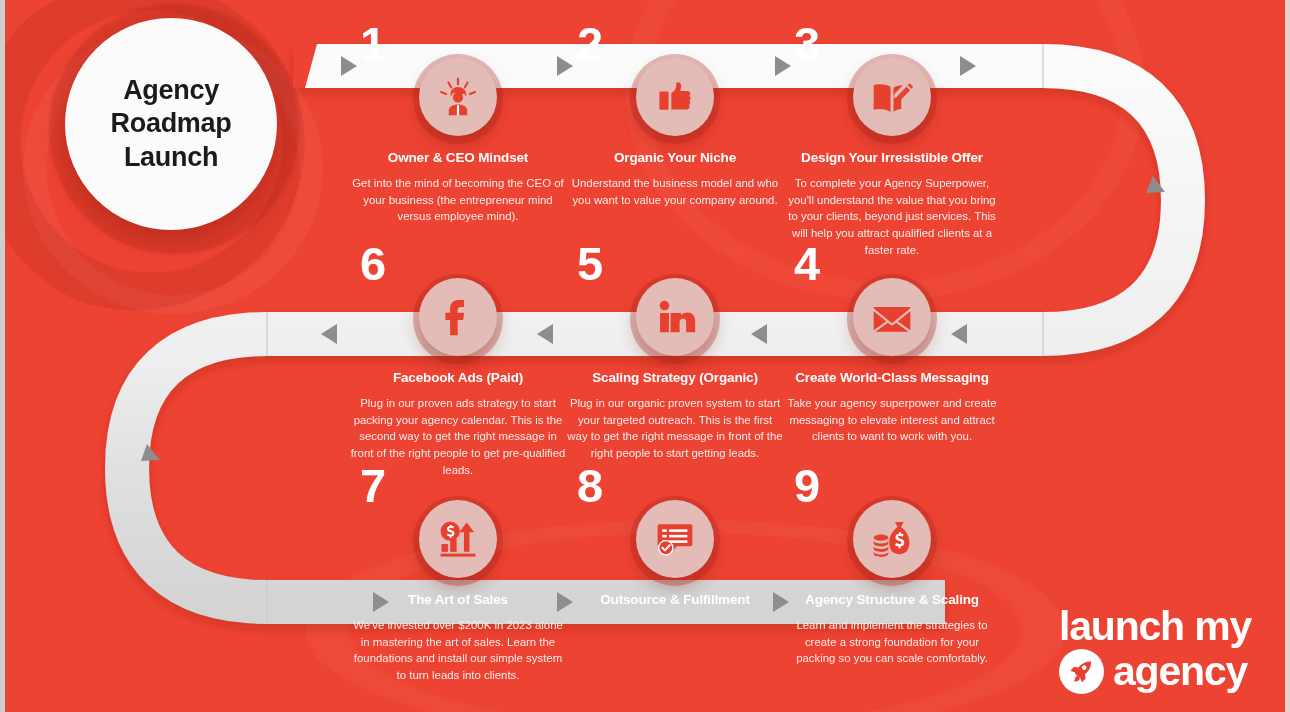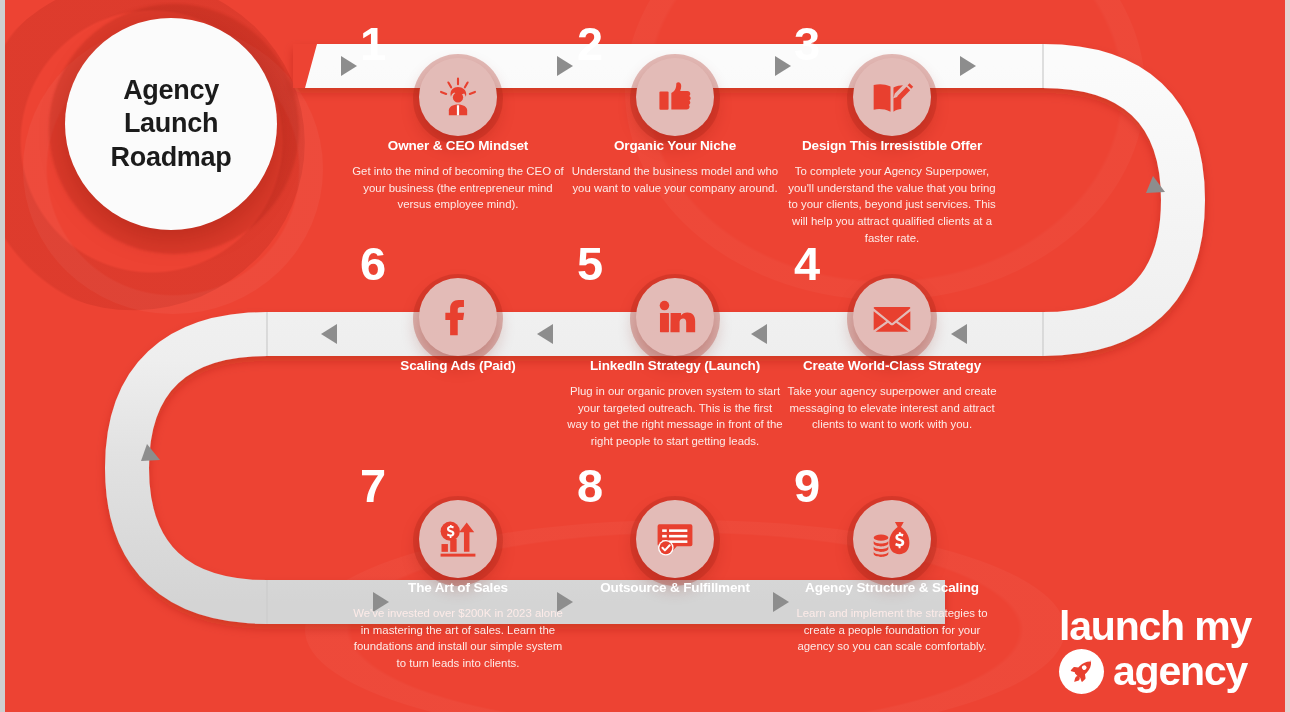--- a/index.html
+++ b/index.html
@@ -121,21 +121,21 @@
     position:absolute;
     left:-6px; top:-4px;
     width:90px; height:90px;
     border-radius:50%;
     background:rgba(170,35,22,0.30);
     z-index:-1;
   }
   .step-circle svg{ width:44px; height:44px; display:block; }
   .step-body{
     position:absolute;
-    top:110px;
+    top:122px;
     left:0; right:0;
   }
   .step-title{
     font-family:"Liberation Sans", sans-serif;
     font-weight:bold;
     font-size:13.5px;
     color:#ffffff;
     line-height:1.2;
     margin-bottom:6px;
     letter-spacing:-0.15px;
@@ -258,22 +258,22 @@
       <polygon points="368,592 384,602 368,612"></polygon>
       <polygon points="552,592 568,602 552,612"></polygon>
       <polygon points="768,592 784,602 768,612"></polygon>
     </g>
   </svg>
 
   <div id="title-ring"></div>
   <div id="title-badge">
     <div class="tb-text">
       <div>Agency</div>
+      <div>Roadmap</div>
       <div>Launch</div>
-      <div>Roadmap</div>
     </div>
   </div>
 
   <div class="step" style="left:341px; top:28px;">
     <div class="step-num left">1</div>
     <div class="step-circle">
       <svg viewBox="0 0 48 48" fill="#e8402f">
         <path d="M24 4v6M13.5 8.2l3 5.2M34.5 8.2l-3 5.2M5.5 18.5l5.6 2.2M42.5 18.5l-5.6 2.2" stroke="#e8402f" stroke-width="2.3" stroke-linecap="round" fill="none"></path>
         <path d="M24 13c-5 0-8.2 3.4-8.2 7.8 0 1.1.2 2 .5 2.8.6-2.2 2-3.6 3.6-4.4 1.5 1.3 3.6 2 6 2 1.9 0 3.5-.4 4.8-1.1.9.9 1.5 2.1 1.8 3.5.3-.8.5-1.7.5-2.8C33 16.4 29 13 24 13z"></path>
         <circle cx="24" cy="24.5" r="5.6"></circle>
@@ -305,64 +305,65 @@
     <div class="step-num left">3</div>
     <div class="step-circle">
       <svg viewBox="0 0 48 48" fill="#e8402f">
         <path d="M4 11c5.5-1.6 11.6-1.5 18.4 1.5V40C16 37 9.8 36.6 4 37.8V11z"></path>
         <path d="M25.6 13.5c3.5-1.5 7-2.3 10.4-2.4l-9 9.2-1.4 5 4.8-1.5 3.7-3.8V37c-3 .2-5.9.8-8.5 3V13.5z"></path>
         <path d="M30 22.8l9.8-10 4 3.9-9.8 10-5.3 1.6 1.3-5.5z"></path>
         <path d="M41 11.1l2.1-2.2 4 3.9-2.1 2.2z"></path>
       </svg>
     </div>
     <div class="step-body">
-      <div class="step-title">Design This Irresistible Offer</div>
+      <div class="step-title">Design Your Irresistible Offer</div>
       <div class="step-desc">To complete your Agency Superpower, you'll understand the value that you bring to your clients, beyond just services. This will help you attract qualified clients at a faster rate.</div>
     </div>
   </div>
 
   <div class="step" style="left:775px; top:248px;">
     <div class="step-num left">4</div>
     <div class="step-circle">
       <svg viewBox="0 0 48 48" fill="#e8402f">
         <path d="M5 13h38a1 1 0 0 1 .7 1.7L24.7 30.4a1.1 1.1 0 0 1-1.4 0L4.3 14.7A1 1 0 0 1 5 13z"></path>
         <path d="M4 17.6l13.7 11L4 38.4V17.6zM44 17.6v20.8l-13.7-9.8L44 17.6z"></path>
         <path d="M6 40l13.6-9.7 2.9 2.3c.9.7 2.1.7 3 0l2.9-2.3L42 40H6z"></path>
       </svg>
     </div>
     <div class="step-body">
-      <div class="step-title">Create World-Class Strategy</div>
+      <div class="step-title">Create World-Class Messaging</div>
       <div class="step-desc">Take your agency superpower and create messaging to elevate interest and attract clients to want to work with you.</div>
     </div>
   </div>
 
   <div class="step" style="left:558px; top:248px;">
     <div class="step-num left">5</div>
     <div class="step-circle">
       <svg viewBox="0 0 48 48" fill="#e8402f">
         <circle cx="12.5" cy="11.5" r="5.2"></circle>
         <rect x="7.6" y="19.5" width="9.8" height="21" rx="0.6"></rect>
         <path d="M21.2 19.5h9.4v2.9c1.4-2.1 3.8-3.4 6.9-3.4 5.4 0 8.5 3.4 8.5 9.7V40.5h-9.8V30c0-2.7-1-4.4-3.4-4.4-2 0-3.1 1.4-3.6 2.7-.2.5-.2 1.2-.2 1.9v10.3h-9.8s.1-18.4 0-21z"></path>
       </svg>
     </div>
     <div class="step-body">
-      <div class="step-title">LinkedIn Strategy (Launch)</div>
+      <div class="step-title">Scaling Strategy (Organic)</div>
       <div class="step-desc">Plug in our organic proven system to start your targeted outreach. This is the first way to get the right message in front of the right people to start getting leads.</div>
     </div>
   </div>
 
   <div class="step" style="left:341px; top:248px;">
     <div class="step-num left">6</div>
     <div class="step-circle">
       <svg viewBox="0 0 48 48" fill="#e8402f">
         <path d="M30.5 5.5h-5.8c-5.6 0-9.3 3.7-9.3 9.4v4.4h-5.2v7.9h5.2V44h8.3V27.2h5.9l1.1-7.9h-7V15.8c0-1.9 1.1-2.8 3.2-2.8h3.6V5.5z"></path>
       </svg>
     </div>
     <div class="step-body">
-      <div class="step-title">Scaling Ads (Paid)</div>
+      <div class="step-title">Facebook Ads (Paid)</div>
+      <div class="step-desc">Plug in our proven ads strategy to start packing your agency calendar. This is the second way to get the right message in front of the right people to get pre-qualified leads.</div>
     </div>
   </div>
 
   <div class="step" style="left:341px; top:470px;">
     <div class="step-num left">7</div>
     <div class="step-circle">
       <svg viewBox="0 0 48 48" fill="#e8402f">
         <circle cx="15.5" cy="15.5" r="10.5"></circle>
         <path d="M15.2 8.6v1.3c-1.9.2-3.2 1.4-3.2 3.1 0 2 1.5 2.9 3.6 3.5 1.5.4 2 .8 2 1.5 0 .7-.6 1.2-1.7 1.2-1.3 0-2.4-.5-3.2-1.1l-.8 2.2c.8.5 1.9.9 3.1 1v1.5h1.8v-1.6c2.1-.3 3.3-1.6 3.3-3.3 0-1.8-1-2.8-3.4-3.5-1.7-.5-2.3-.9-2.3-1.5 0-.6.5-1.1 1.6-1.1 1.2 0 2.1.4 2.7.7l.8-2.2c-.7-.3-1.5-.6-2.5-.7V8.6h-1.8z" fill="#fdfdfd"></path>
         <rect x="6" y="29.5" width="7" height="8.5"></rect>
@@ -405,21 +406,21 @@
         <path d="M27.2 5.5h9.6l-3 5.4c4.7 3.2 9.2 9.2 9.2 17.2 0 8-4.4 12.4-11 12.4S21 36.1 21 28.1c0-8 4.5-14 9.2-17.2l-3-5.4z"></path>
         <path d="M31.5 16.5v1.7c-2.2.3-3.8 1.7-3.8 3.8 0 2.4 1.8 3.5 4.3 4.2 1.8.5 2.4 1 2.4 1.8 0 .9-.8 1.5-2.1 1.5-1.6 0-2.9-.6-3.9-1.3l-1 2.7c1 .6 2.3 1.1 3.8 1.2v1.9h2.2v-2c2.5-.4 4-2 4-4 0-2.2-1.2-3.4-4.1-4.3-2-.6-2.8-1.1-2.8-1.8 0-.7.6-1.3 1.9-1.3 1.5 0 2.5.5 3.2.9l1-2.7c-.8-.4-1.8-.7-3-.8v-1.5h-2.1z" fill="#fdfdfd"></path>
         <ellipse cx="12" cy="22.5" rx="8" ry="3.4"></ellipse>
         <path d="M4 25.5c0 1.9 3.6 3.4 8 3.4s8-1.5 8-3.4v3.2c0 1.9-3.6 3.4-8 3.4s-8-1.5-8-3.4v-3.2z"></path>
         <path d="M4 31.5c0 1.9 3.6 3.4 8 3.4s8-1.5 8-3.4v3.2c0 1.9-3.6 3.4-8 3.4s-8-1.5-8-3.4v-3.2z"></path>
         <path d="M4 37.5c0 1.9 3.6 3.4 8 3.4s8-1.5 8-3.4v2.6c0 1.9-3.6 3.4-8 3.4s-8-1.5-8-3.4v-2.6z"></path>
       </svg>
     </div>
     <div class="step-body">
       <div class="step-title">Agency Structure &amp; Scaling</div>
-      <div class="step-desc">Learn and implement the strategies to create a people foundation for your agency so you can scale comfortably.</div>
+      <div class="step-desc">Learn and implement the strategies to create a strong foundation for your packing so you can scale comfortably.</div>
     </div>
   </div>
 
   <div id="logo">
     <div class="logo-line1">launch my</div>
     <div class="logo-line2">
       <span class="logo-mark">
         <svg viewBox="0 0 32 32" fill="#e8402f">
           <path d="M27.6 4.2c-5.2-.5-9.8 1.5-13.3 5l-2.2 2.2-4.3-.7a1.4 1.4 0 0 0-1.2.4l-3 3c-.5.5-.3 1.3.4 1.5l4.2 1.4c-.2.6-.1 1.3.4 1.8l4.1 4.1c.5.5 1.2.6 1.8.4l1.4 4.2c.2.7 1 .9 1.5.4l3-3c.3-.3.5-.8.4-1.2l-.7-4.3 2.2-2.2c3.5-3.5 5.5-8.1 5-13.3a.5.5 0 0 0-.7-.7zM21.4 13a2.7 2.7 0 1 1-3.8-3.8 2.7 2.7 0 0 1 3.8 3.8z"></path>
           <path d="M9.5 22.2c-1.3 1.3-2.1 5.9-2.1 5.9s4.6-.8 5.9-2.1a2.7 2.7 0 0 0-3.8-3.8z"></path>

